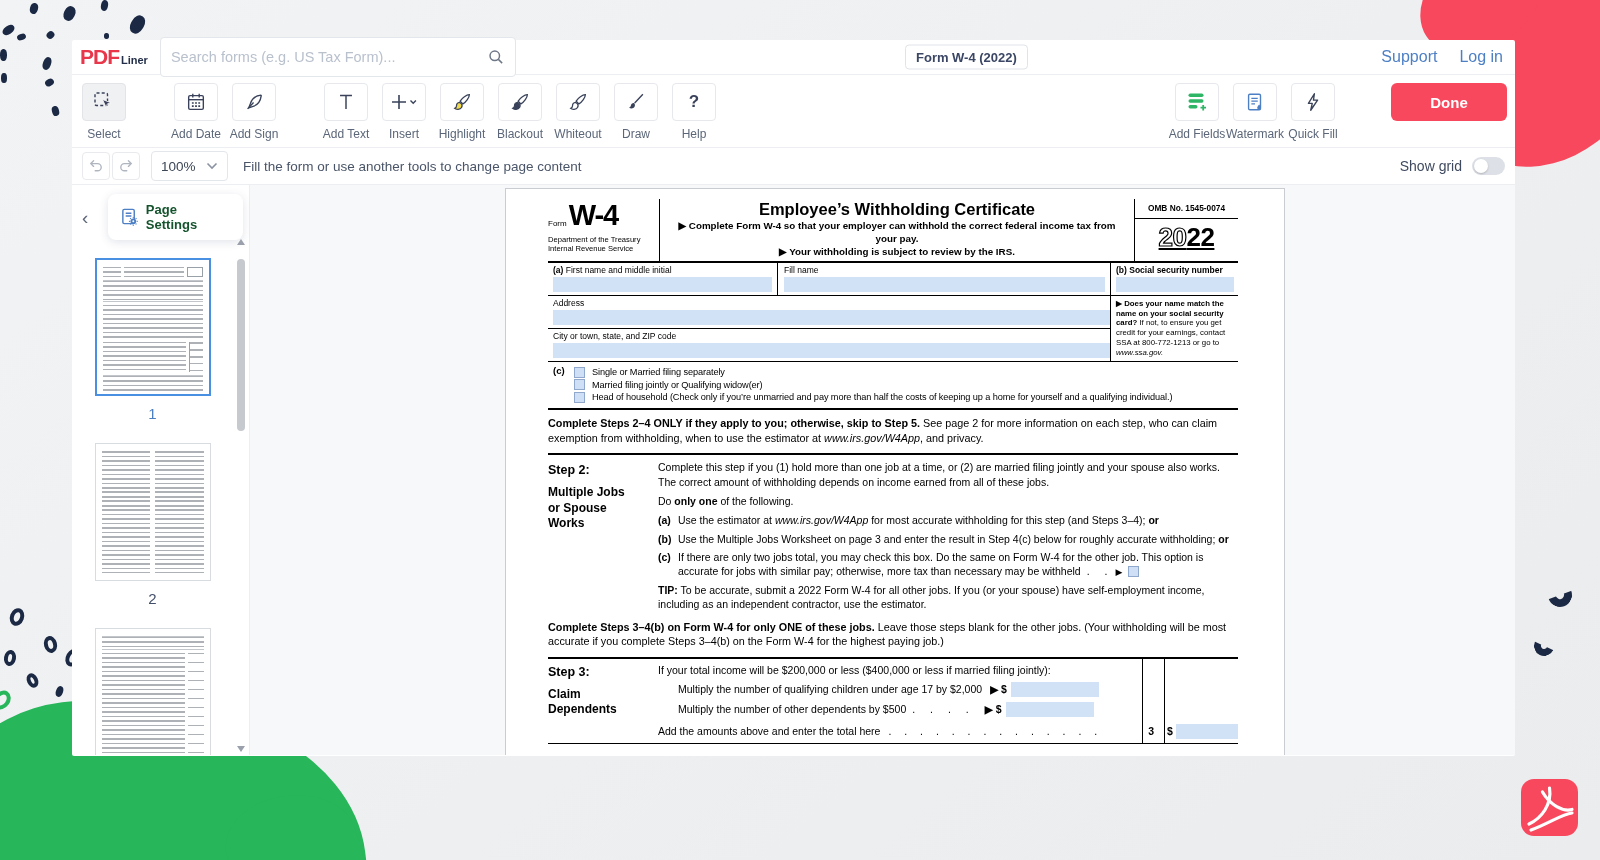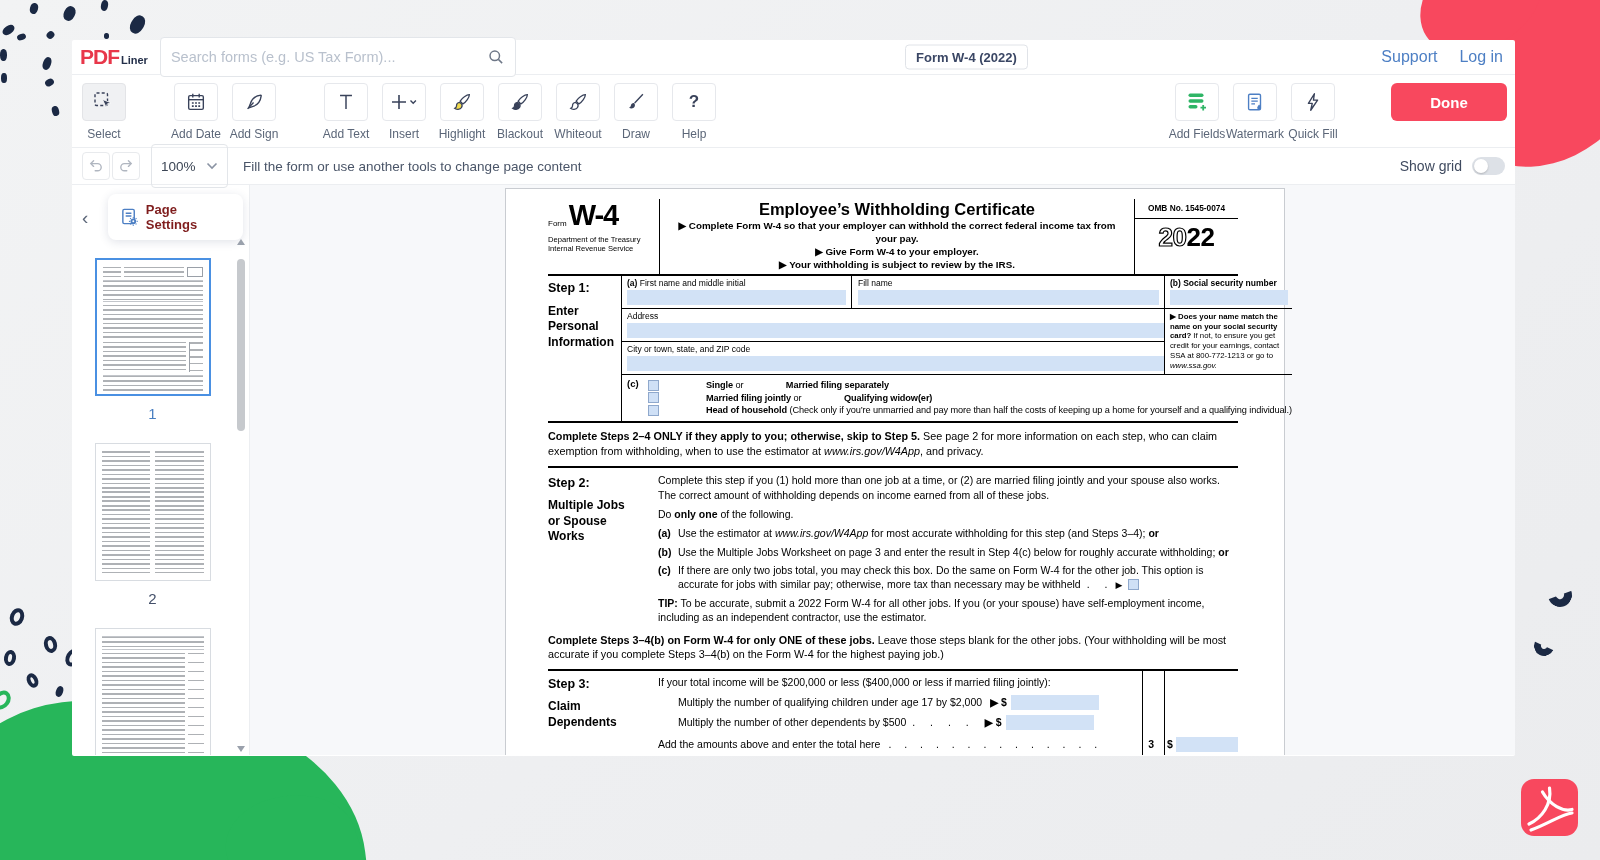--- a/index.html
+++ b/index.html
@@ -45,36 +45,36 @@
   .tool .lbl { margin-top:6px; font-size:12px; color:#5b6678; white-space:nowrap; }
   .tb-gap { width:34px; flex:none; }
   .tb-right { margin-left:auto; display:flex; align-items:flex-start; }
   .done-btn { width:116px; height:38px; background:#f8485e; border-radius:6px; color:#fff;
               font-weight:700; font-size:15px; display:flex; align-items:center; justify-content:center;
               margin-left:42px; cursor:pointer; }
   
   .subbar { height:37px; display:flex; align-items:center; padding:0 8px 0 10px; border-bottom:1px solid #eceef1; }
   .histbtn { width:28px; height:28px; border:1px solid #e8eaed; border-radius:4px; display:flex;
              align-items:center; justify-content:center; margin-right:2px; cursor:pointer; }
-  .zoomsel { margin-left:9px; width:77px; height:44px; border:1px solid #e3e6ea; border-radius:4px;
+  .zoomsel { margin-left:9px; width:77px; height:30px; border:1px solid #e3e6ea; border-radius:4px;
              display:flex; align-items:center; justify-content:space-between; padding:0 9px;
              font-size:13.5px; color:#3c4655; cursor:pointer; }
   .hint { margin-left:15px; font-size:13.5px; color:#4a5568; }
   .showgrid { margin-left:auto; display:flex; align-items:center; gap:10px; font-size:14px; color:#3f4a5f; padding-right:2px; }
   .toggle { width:33px; height:18px; border-radius:10px; background:#dde1e7; position:relative; cursor:pointer; }
   .toggle .knob { position:absolute; left:2px; top:2px; width:14px; height:14px; border-radius:50%;
                   background:#fff; box-shadow:0 1px 2px rgba(0,0,0,.2); }
   
   .content { display:flex; height:570px; }
   .sidebar { width:178px; border-right:1px solid #eceef1; position:relative; flex:none; }
   .sb-head { display:flex; align-items:center; padding:9px 6px 6px 10px; }
   .sb-back { width:18px; font-size:19px; color:#5b6678; cursor:pointer; line-height:1; }
   .sb-chip { display:flex; align-items:center; gap:7px; background:#fff; border-radius:8px;
              box-shadow:0 2px 10px rgba(40,60,100,.14); padding:8px 12px; margin-left:8px;
-             font-size:13px; font-weight:700; color:#7f1d1d; cursor:pointer; }
+             font-size:13px; font-weight:700; color:#14532d; cursor:pointer; }
   .thumbs { position:absolute; top:52px; bottom:0; left:0; right:16px; display:flex; flex-direction:column;
             align-items:center; overflow:hidden; padding-top:21px; }
   .thumb { width:116px; height:138px; background:#fff; border:1px solid #d8dce1; padding:7px 6px; cursor:pointer; flex:none; }
   .thumb.active { border:2px solid #4a90e2; }
   .pagenum { margin:9px 0 21px; font-size:15px; color:#44506a; cursor:pointer; }
   .pagenum.active { color:#4a7fc1; }
   .tlines { background-image:repeating-linear-gradient(to bottom,#aeb1b5 0px,#aeb1b5 1.5px,transparent 1.5px,transparent 4.5px); }
   .tcols { display:flex; gap:5px; height:122px; }
   .tcols > div { flex:1; }
   .sb-scroll { position:absolute; right:3px; top:54px; bottom:3px; width:10px; }
@@ -91,21 +91,21 @@
   .fh { display:flex; border-bottom:2px solid #000; }
   .fh-left { width:112px; border-right:1px solid #000; padding:3px 6px 3px 0; }
   .fh-form { font-size:8px; }
   .fh-w4 { font-size:29px; font-weight:700; letter-spacing:-1px; line-height:.9; margin-left:2px; }
   .fh-dept { font-size:7.6px; line-height:1.2; margin-top:7px; }
   .fh-mid { flex:1; padding:1px 8px 2px; text-align:center; }
   .fh-title { font-size:16.5px; font-weight:700; margin-bottom:1px; }
   .fh-b { font-size:9.8px; font-weight:700; line-height:1.32; }
   .fh-right { width:104px; border-left:1px solid #000; text-align:center; }
   .omb { font-size:8.3px; font-weight:700; padding:4px 1px 5px; border-bottom:1px solid #000; }
-  .year { font-size:26px; padding-top:3px; font-weight:800; letter-spacing:-.5px; }
+  .year { font-size:26px; padding-top:3px; font-weight:800; letter-spacing:-.5px;text-decoration:underline; }
   .y20 { color:#fff; -webkit-text-stroke:1.2px #000; font-weight:700; }
   
   .step1 { display:flex; border-bottom:2.5px solid #000; }
   .s1-label { width:74px; border-right:1px solid #000; padding:5px 4px 0 0; flex:none; }
   .stepname { font-size:12.5px; font-weight:700; }
   .stepsub { font-size:12px; font-weight:700; line-height:1.3; }
   .s1-label .stepname { margin-bottom:9px; }
   .s1-main { flex:1; display:flex; flex-direction:column; }
   .s1-upper { display:flex; }
   .s1-fields { flex:1; }
@@ -115,21 +115,21 @@
   .s1-lastc { flex:1; padding:2px 5px 3px 6px; }
   .flabel { font-size:8.5px; line-height:1.2; margin-bottom:2px; white-space:nowrap; }
   .flabel b { font-weight:700; }
   .s1-ssn { width:128px; border-left:1px solid #000; flex:none; }
   .ssn-top { padding:2px 4px 3px 5px; border-bottom:1px solid #000; }
   .ssa-note { font-size:7.8px; line-height:1.25; padding:3px 3px 0 5px; }
   .ssa-note b { font-weight:700; }
   .s1-c { display:flex; border-top:1px solid #000; padding:3px 0 4px; }
   .c-tag { width:26px; font-size:9.5px; font-weight:700; padding-left:5px; flex:none; }
   .cb-row { display:flex; align-items:center; gap:7px; margin:1.5px 0; font-size:9.2px; white-space:nowrap; letter-spacing:-.1px; }
-  .cb-row b { font-weight:700;margin-left:40px; }
+  .cb-row b { font-weight:400; }
   
   .note { font-size:10.8px; line-height:1.34; padding:6px 0 8px; }
   .note b { font-weight:700; }
   .note i { font-style:italic; }
   .bb-heavy { border-bottom:2.5px solid #000; }
   .step2 { display:flex; padding:5px 0 6px; }
   .s2-label { width:110px; padding-top:3px; flex:none; }
   .s2-label .stepname { margin-bottom:8px; }
   .s2-main { flex:1; font-size:10.5px; line-height:1.37; }
   .s2-main p { margin-bottom:5px; }
@@ -473,38 +473,31 @@
               <span class="fh-w4">W-4</span>
             </div>
             <div class="fh-dept">
               <div>Department of the Treasury</div>
               <div>Internal Revenue Service</div>
             </div>
           </div>
           <div class="fh-mid">
             <div class="fh-title">Employee’s Withholding Certificate</div>
             <div class="fh-b">▶ Complete Form W-4 so that your employer can withhold the correct federal income tax from your pay.</div>
-            <div class="fh-b">▶ Give Form W-4 to your employer.</div>
             <div class="fh-b">▶ Your withholding is subject to review by the IRS.</div>
           </div>
           <div class="fh-right">
             <div class="omb">OMB No. 1545-0074</div>
             <div class="year">
               <span class="y20">20</span><span>22</span>
             </div>
           </div>
         </div>
 
         <div class="step1">
-          <div class="s1-label">
-            <div class="stepname">Step 1:</div>
-            <div class="stepsub">Enter</div>
-            <div class="stepsub">Personal</div>
-            <div class="stepsub">Information</div>
-          </div>
           <div class="s1-main">
             <div class="s1-upper">
               <div class="s1-fields">
                 <div class="s1-namerow">
                   <div class="s1-first">
                     <div class="flabel"><b>(a)</b>&nbsp;<span>First name and middle initial</span></div>
                     <div class="bluefield"></div>
                   </div>
                   <div class="s1-lastc">
                     <div class="flabel">Fill name</div>

